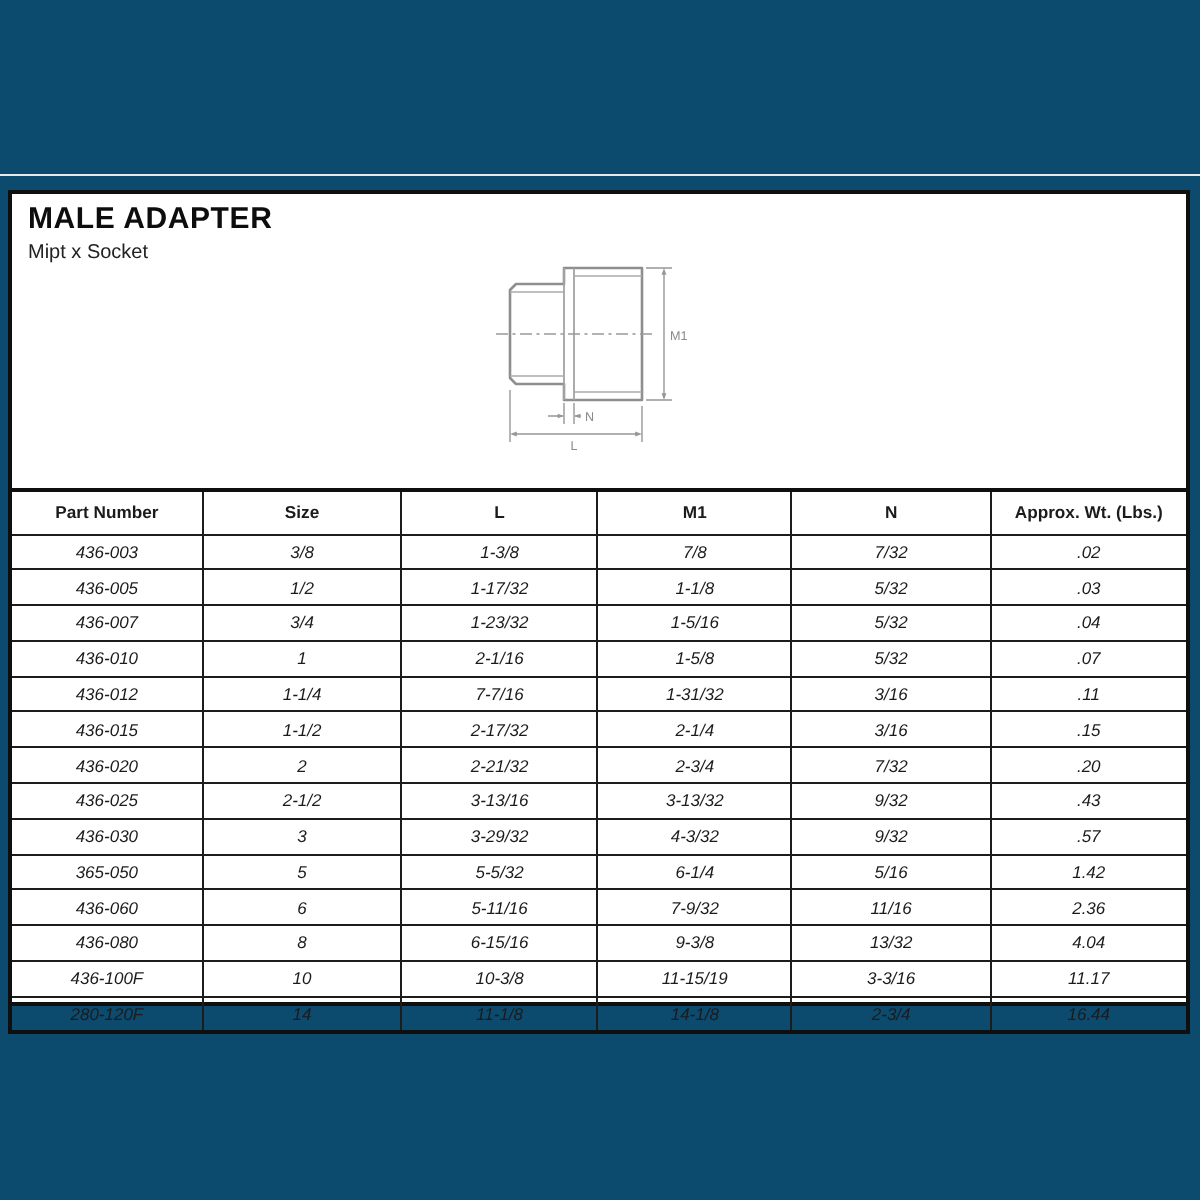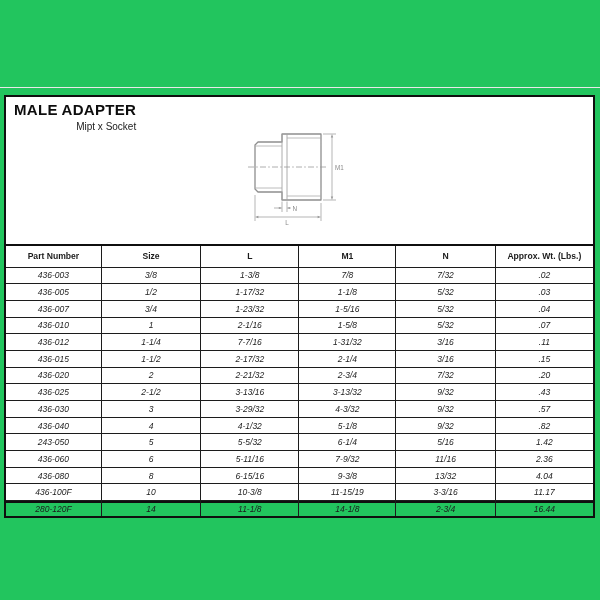--- a/index.html
+++ b/index.html
@@ -1,32 +1,32 @@
 <!DOCTYPE html>
 <html><head>
 <meta charset="utf-8">
 <style>
   html,body{margin:0;padding:0;background:#ffffff;}
   .canvas{
-    position:relative;width:600px;height:600px;background:#22c55e;overflow:hidden;
+    position:relative;width:600px;height:600px;background:#0c4a6e;overflow:hidden;
     font-family:"Liberation Sans", sans-serif;color:#1b1b1b;
   }
   .divider-line{
     position:absolute;left:0;top:87px;width:600px;height:1px;background:#e9e9e9;
   }
   .sheet{
     position:absolute;left:4px;top:95px;width:591px;height:408px;
     border:2px solid #0f0f0f;box-sizing:border-box;background:#ffffff;
   }
   .title-block{position:absolute;left:8px;top:5px;}
   .title-block h1{
     margin:0;font-size:15px;font-weight:bold;letter-spacing:.3px;color:#0d0d0d;line-height:1.1;
   }
   .title-block p{
-    margin:2px 0 0 0;font-size:10px;color:#222;line-height:1.1;text-align:right;
+    margin:2px 0 0 0;font-size:10px;color:#222;line-height:1.1;
   }
   .diagram{position:absolute;left:238px;top:27px;}
   .spec-table{
     position:absolute;left:-2px;top:133px;width:591px;height:273px;
     border-collapse:collapse;table-layout:fixed;
     border:2px solid #0f0f0f;
     margin-top:14px;
   }
   .spec-table th,.spec-table td{
     border:1px solid #1c1c1c;padding:0;text-align:center;vertical-align:middle;
@@ -162,29 +162,21 @@
           </tr>
           <tr>
             <td>436-030</td>
             <td>3</td>
             <td>3-29/32</td>
             <td>4-3/32</td>
             <td>9/32</td>
             <td>.57</td>
           </tr>
           <tr>
-            <td>436-040</td>
-            <td>4</td>
-            <td>4-1/32</td>
-            <td>5-1/8</td>
-            <td>9/32</td>
-            <td>.82</td>
-          </tr>
-          <tr>
-            <td>243-050</td>
+            <td>365-050</td>
             <td>5</td>
             <td>5-5/32</td>
             <td>6-1/4</td>
             <td>5/16</td>
             <td>1.42</td>
           </tr>
           <tr>
             <td>436-060</td>
             <td>6</td>
             <td>5-11/16</td>

